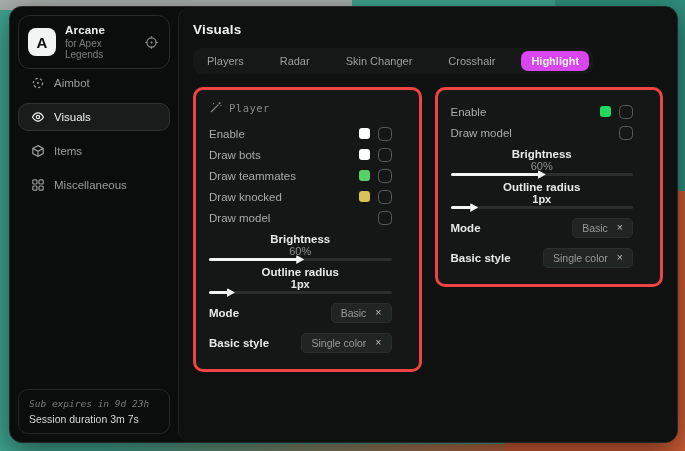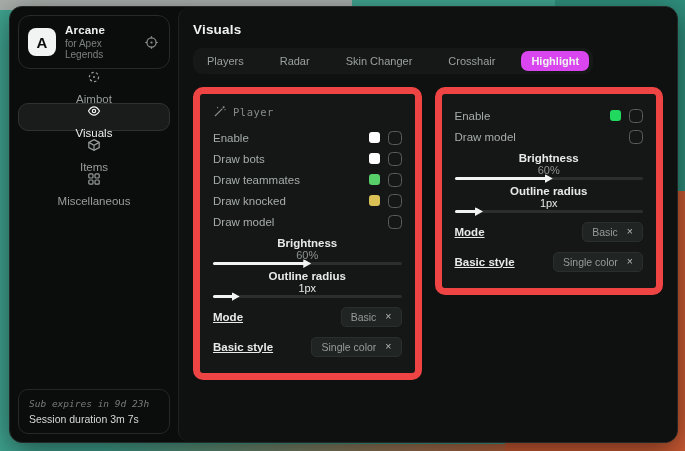--- a/index.html
+++ b/index.html
@@ -29,69 +29,69 @@
   .app-meta { flex:1; min-width:0; }
   .app-title { color:#eef0ef; font-size:11.5px; font-weight:bold; letter-spacing:.2px; }
   .app-sub   { color:#7b817f; font-size:10px; margin-top:2px; }
   .icon-btn { width:18px; height:18px; color:#8b918f; display:flex; align-items:center; justify-content:center; cursor:pointer; }
 
   .cat-label { color:#6a706e; font-size:9.5px; margin:14px 0 8px 14px; letter-spacing:.3px; }
 
   .nav { display:flex; flex-direction:column; gap:6px; }
   .nav-item { display:flex; align-items:center; gap:9px; height:28px; padding:0 11px;
               color:#989e9c; font-size:11.5px; border-radius:10px; border:1px solid transparent;
-              cursor:pointer;flex-direction:column; }
+              cursor:pointer; }
   .nav-item .nav-ic { width:15px; height:15px; display:flex; align-items:center; justify-content:center; }
   .nav-item.active { background:#191c1b; border-color:#2e3231; color:#eef0ef; }
 
   .sidebar-spacer { flex:1; }
   .sub-card { border:1px solid #242827; border-radius:10px; padding:8px 10px; }
   .sub-line1 { font-family:"DejaVu Sans Mono", monospace; font-size:9.5px; color:#767c7a;font-style:italic; }
   .sub-line2 { font-size:10.5px; color:#d4d8d6; margin-top:4px; }
 
   
   .main { flex:1; background:#0f1110; border-left:1px solid #1e2221; border-radius:12px;
           padding:15px 14px 0 14px; overflow:hidden; }
   .page-title { color:#f0f2f1; font-size:13.5px; font-weight:bold; letter-spacing:.2px; }
 
   .tabs { display:inline-flex; align-items:center; gap:16px; margin-top:11px;
           background:#151817; border-radius:9px; padding:3px 4px; }
   .tab { padding:4px 10px; font-size:11px; color:#9aa09e; border-radius:7px; cursor:pointer; white-space:nowrap; }
   .tab.active { background:#d946ef; color:#f0f2f1;font-weight:bold; }
 
   .panels { display:flex; align-items:flex-start; gap:13px; margin-top:13px; }
-  .panel { width:234px; background:#141716; border:7px solid #ef4444; border-radius:10px;
-           padding:11px 13px 13px 13px; }
+  .panel { width:234px; background:#141716; border:3px solid #ef4444; border-radius:10px;
+           padding:11px 27px 13px 13px; }
   .panel-head { display:flex; align-items:center; gap:7px; color:#858b89;
                 font-family:"DejaVu Sans Mono", monospace; font-size:10.5px; letter-spacing:.5px;
                 margin-bottom:9px; }
   .panel-head .ph-ic { width:13px; height:13px; display:flex; }
 
   .row { display:flex; align-items:center; justify-content:space-between; height:21px; }
   .row-label { color:#a7adab; font-size:11.5px; }
   .row-right { display:flex; align-items:center; gap:8px; }
   .swatch { width:11px; height:11px; border-radius:3px; cursor:pointer; }
   .checkbox { width:14px; height:14px; border:1.5px solid #585d5c; border-radius:4.5px;
               background:transparent; cursor:pointer; }
 
   .slider-block { margin-top:5px; }
   .slider-head { display:flex; align-items:center; justify-content:space-between; height:17px;flex-direction:column; }
   .slider-label { color:#e8eaea; font-size:11.5px; font-weight:bold; }
   .slider-value { font-size:11px; }
   .slider-value.dim { color:#8d9391; }
-  .slider-value.lit { color:#e8eaea; font-weight:normal; }
+  .slider-value.lit { color:#e8eaea; font-weight:bold; }
   .slider-track { position:relative; height:3px; background:#2b2e2d; border-radius:2px;
                   margin:8px 0 5px 0; cursor:pointer; }
   .slider-fill { position:absolute; left:0; top:0; bottom:0; background:#f2f4f3; border-radius:2px; }
   .slider-thumb { position:absolute; right:-4px; top:50%; transform:translateY(-50%);
                   width:8px; height:9px; background:#f2f4f3;
                   clip-path:polygon(0 0,100% 50%,0 100%); }
 
   .select-row { display:flex; align-items:center; justify-content:space-between; height:27px; margin-top:3px; }
-  .select-label { color:#e8eaea; font-size:11.5px; font-weight:bold;text-decoration:underline; }
+  .select-label { color:#e8eaea; font-size:11.5px; font-weight:bold; }
   .tag { display:flex; align-items:center; gap:9px; background:#202423; border:1px solid #2a2e2d;
          border-radius:5px; padding:3px 9px; cursor:pointer; }
   .tag-text { color:#979c9a; font-size:10.5px; }
   .tag-x { color:#b8bdbb; font-size:10.5px; cursor:pointer; line-height:1; }
 
   svg { display:block; }
 </style>
 </head>
 <body>
 

